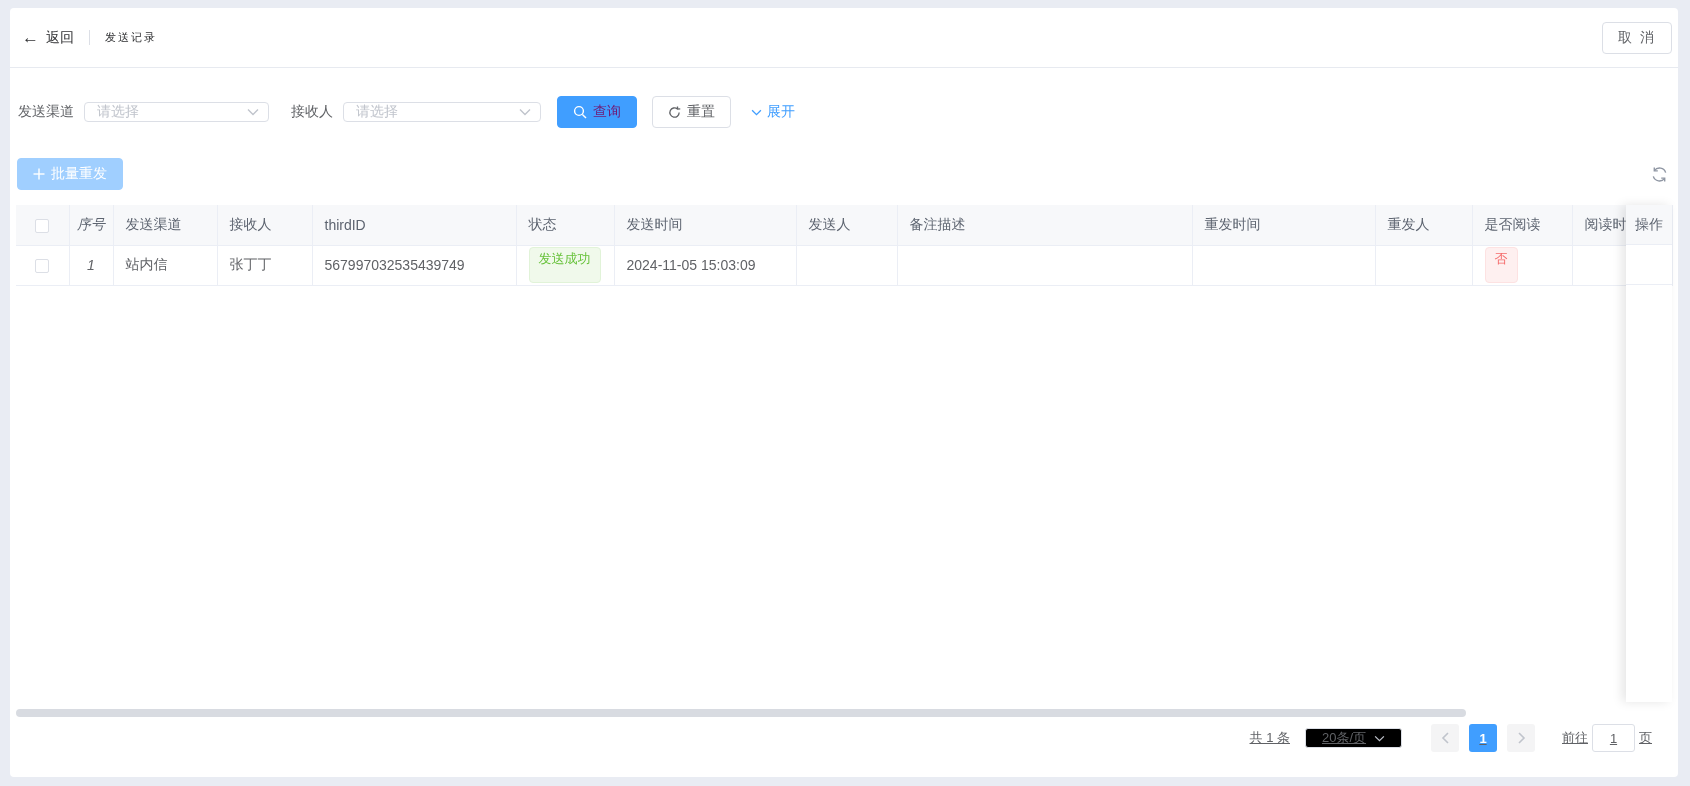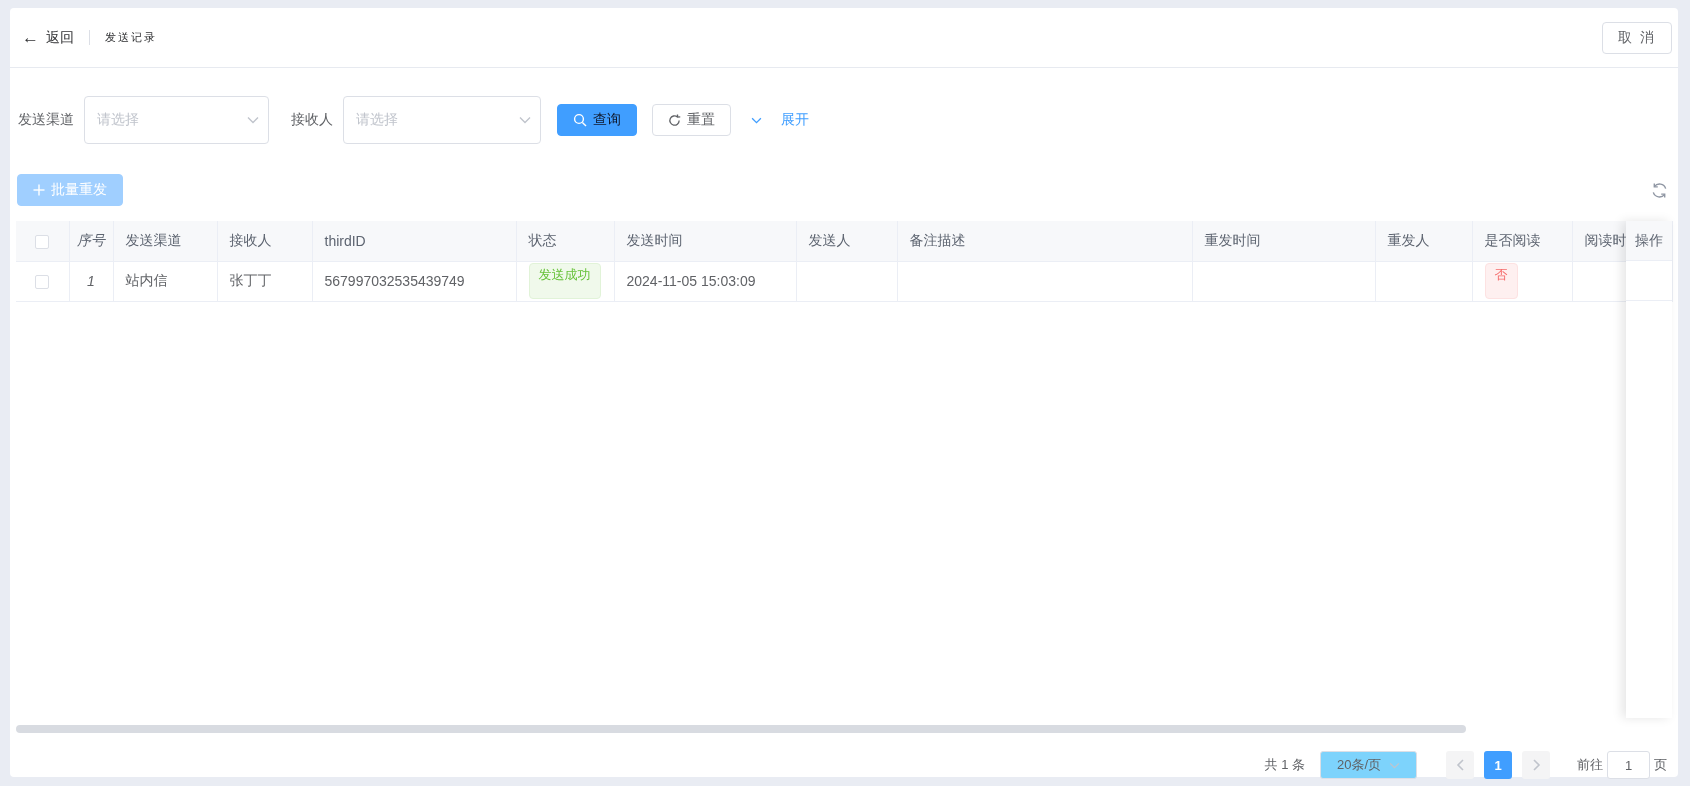--- a/index.html
+++ b/index.html
@@ -22,34 +22,34 @@
   }
   .back-btn { display:flex; align-items:center; gap:7px; color:#303133; font-size:14px; cursor:pointer; }
   .back-arrow { font-size:17px; line-height:1; color:#303133; }
   .vdiv { width:1px; height:15px; background:#dcdfe6; margin:0 15px; }
   .page-title { font-size:11px; color:#303133; font-weight:500; letter-spacing:2px; }
   .spacer { flex:1; }
   .btn { display:inline-flex; align-items:center; justify-content:center; gap:6px;
          height:32px; padding:0 15px; border-radius:4px; font-size:14px;
          font-family:"Liberation Sans", sans-serif; cursor:pointer; }
   .btn-plain { background:#fff; border:1px solid #dcdfe6; color:#606266; letter-spacing:2px; }
-  .btn-primary { background:#409eff; border:1px solid #409eff; color:#0f172a; }
+  .btn-primary { background:#409eff; border:1px solid #409eff; color:#701a75; }
   .btn-disabled { background:#a0cfff; border:1px solid #a0cfff; color:#fff; cursor:not-allowed; }
   
   .filter-row { margin:28px 0 0 8px; display:flex; align-items:center; font-size:14px; }
   .f-label { color:#606266; margin-right:10px; white-space:nowrap; }
-  .select { height:48px; border:1px solid #dcdfe6; border-radius:4px; background:#fff;
+  .select { height:20px; border:1px solid #dcdfe6; border-radius:4px; background:#fff;
             display:flex; align-items:center; justify-content:space-between;
             padding:0 9px 0 12px; cursor:pointer; }
   .sel-channel { width:185px; margin-right:22px; }
   .sel-receiver { width:198px; margin-right:16px; }
   .placeholder { color:#c0c4cc; }
   .chev { color:#c0c4cc; display:flex; }
   .reset-btn { margin-left:15px; }
-  .expand-link { margin-left:20px; color:#409eff; display:flex; align-items:center; gap:19px;
+  .expand-link { margin-left:20px; color:#409eff; display:flex; align-items:center; gap:5px;
                  font-size:14px; cursor:pointer; }
   
   .toolbar { margin:30px 10px 0 7px; display:flex; align-items:center; }
   .refresh-btn { margin-left:auto; color:#8f96a3; display:flex; cursor:pointer; }
   
   .table-wrap { position:relative; margin:15px 0 0 6px; width:1656px; height:515px; }
   table { border-collapse:collapse; table-layout:fixed; width:1656px; font-size:14px; }
   th, td { height:40px; padding:0 12px; text-align:left; white-space:nowrap; overflow:hidden;
            border-bottom:1px solid #ebeef5; border-right:1px solid #ebeef5; font-weight:normal; }
   thead th { background:#f7f8fa; color:#5d6470; }
@@ -64,26 +64,26 @@
   .fixed-col { position:absolute; top:0; right:0; bottom:18px; width:46px; background:#fff;
                box-shadow:-4px 0 10px rgba(0,0,0,0.10); z-index:3; }
   .fixed-header { height:40px; background:#f7f8fa; border-bottom:1px solid #ebeef5;
                   display:flex; align-items:center; justify-content:center;
                   font-size:14px; color:#5d6470; }
   .fixed-cell { height:40px; border-bottom:1px solid #ebeef5; }
   .hscrollbar { position:absolute; left:0; right:0; bottom:3px; height:8px; z-index:4; }
   .hthumb { position:absolute; left:0; top:0; height:8px; width:1450px;
             background:#d8dbe1; border-radius:5px; cursor:pointer; }
   
-  .pagination { margin-top:15px; padding-right:11px; display:flex; align-items:center;
-                justify-content:flex-end; font-size:13px; color:#606266; }
+  .pagination { margin-top:4px; padding-right:26px; display:flex; align-items:center;
+                justify-content:flex-end; font-size:13px; color:#606266;text-decoration:underline; }
   .pg-total { margin-right:15px; }
-  .pg-size { width:97px; height:28px; border:1px solid #dcdfe6; border-radius:3px;
+  .pg-size { width:97px; height:20px; border:1px solid #dcdfe6; border-radius:3px;
              display:flex; align-items:center; justify-content:center; gap:8px;
-             background:#7dd3fc; margin-right:24px; cursor:pointer; }
+             background:#000000; margin-right:24px; cursor:pointer; }
   .pg-btn { width:28px; height:28px; border-radius:3px; display:flex; align-items:center;
             justify-content:center; margin:0 5px; }
   .pg-arrow { background:#f4f4f5; color:#c0c4cc; cursor:not-allowed; }
   .pg-num { background:#409eff; color:#fff; font-weight:bold; cursor:pointer; }
   .pg-goto { margin-left:22px; display:flex; align-items:center; gap:4px; }
   .pg-input { width:43px; height:28px; border:1px solid #dcdfe6; border-radius:3px;
               text-align:center; font-size:13px; color:#606266;
               font-family:"Liberation Sans", sans-serif; outline:none; }
   svg { display:block; }
 </style>

